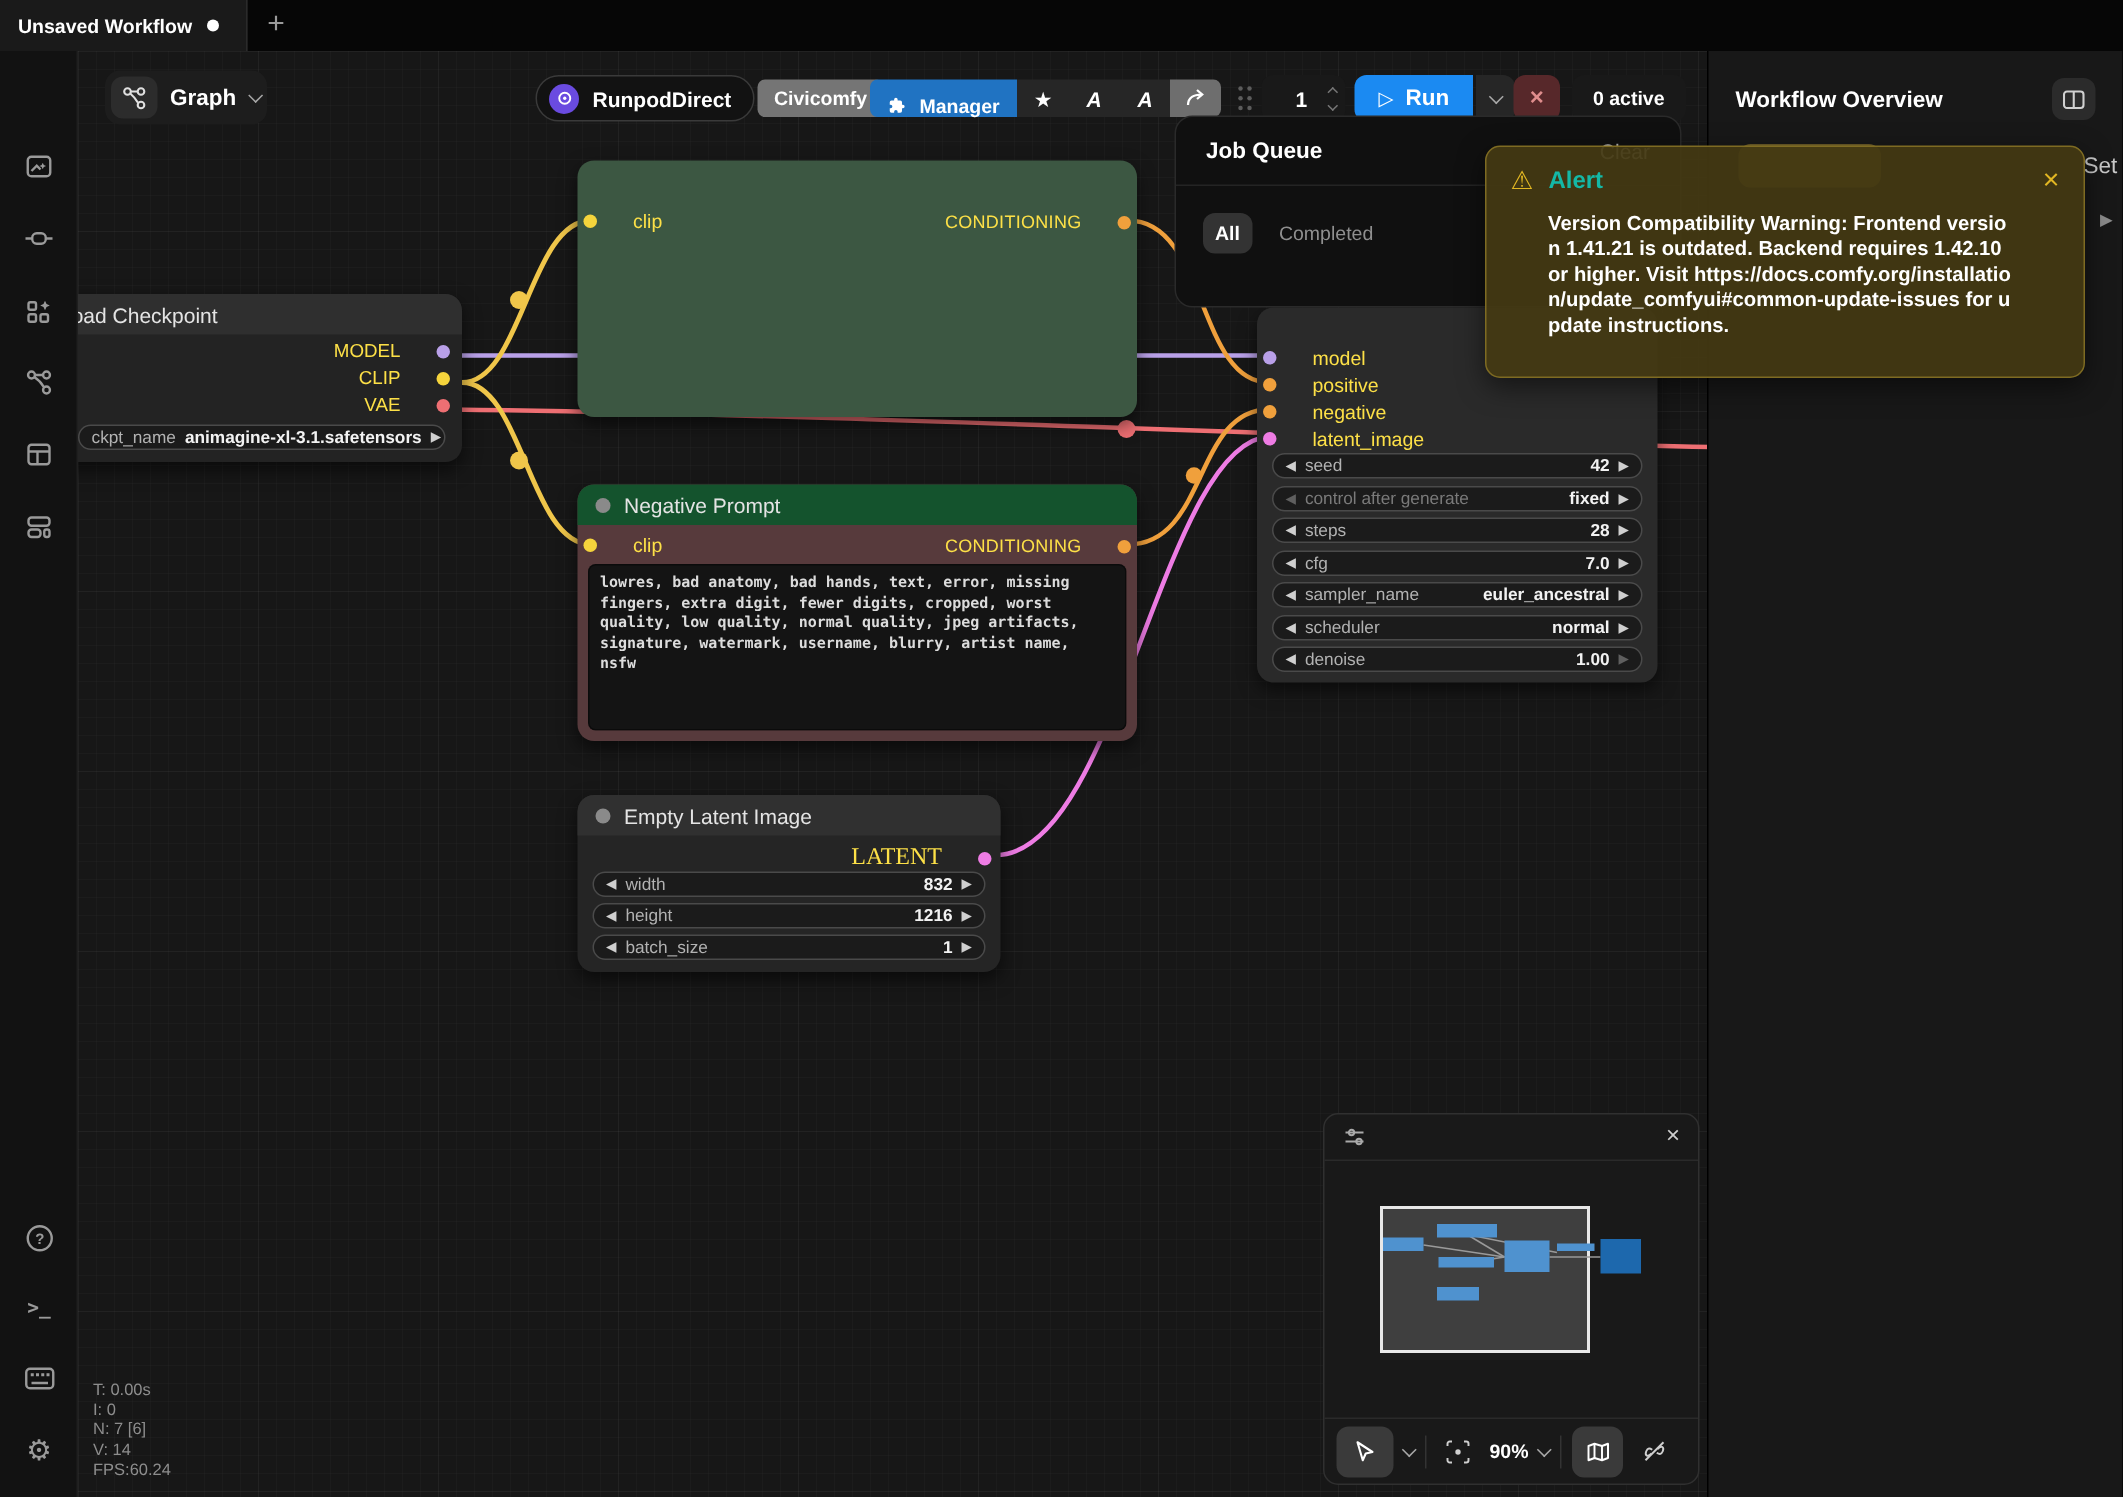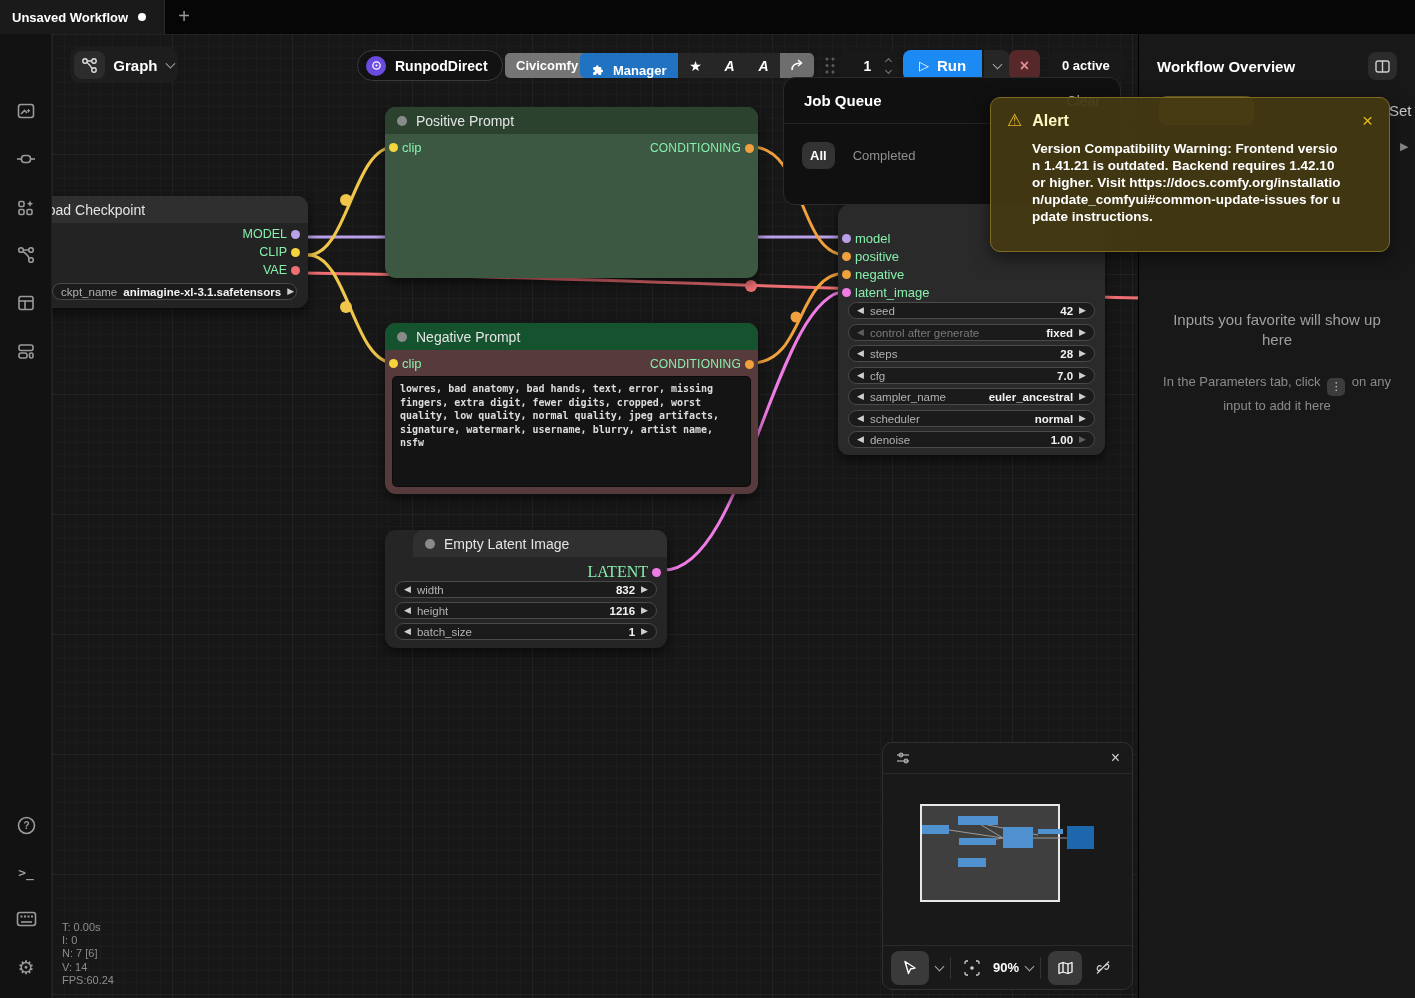--- a/index.html
+++ b/index.html
@@ -28,21 +28,21 @@
     background-size:120px 120px, 120px 120px, 12px 12px, 12px 12px;
     z-index:1; }
 
   .links { position:absolute; left:0; top:0; width:1415px; height:998px; z-index:2; pointer-events:none; }
 
   
   .node { position:absolute; border-radius:11px; box-shadow:0 5px 12px rgba(0,0,0,0.55); z-index:3; }
   .node-header { height:27px; border-radius:11px 11px 0 0; display:flex; align-items:center; padding:0 12px; gap:9px; }
   .node-title { font-size:14px; color:#e4e4e4; white-space:nowrap; }
   .hdot { width:10px; height:10px; border-radius:50%; background:#8a8a8a; flex:none; }
-  .slotrow { position:absolute; display:flex; align-items:center; gap:4px; font-size:13px; color:#86efac; }
+  .slotrow { position:absolute; display:flex; align-items:center; gap:24px; font-size:13px; color:#fde047; }
   .sdot { width:9px; height:9px; border-radius:50%; flex:none; }
   .widget { position:absolute; height:17px; background:#1b1b1b; border:1px solid #4a4a4a; border-radius:9px; display:flex; align-items:center; padding:0 8px; gap:6px; font-size:11.5px; cursor:pointer; }
   .warr { color:#cfcfcf; font-size:9px; line-height:1; }
   .warr.dim { color:#5f5f5f; }
   .wname { color:#b2b2b2; white-space:nowrap; }
   .wname.dim { color:#7a7a7a; }
   .wval { color:#f2f2f2; font-weight:700; margin-left:auto; white-space:nowrap; }
   .ta { position:absolute; background:#141414; border:1px solid rgba(0,0,0,0.45); border-radius:5px; color:#dcdcdc; font-family:"DejaVu Sans Mono", monospace; font-size:10px; font-weight:700; line-height:13.5px; padding:5px 7px; white-space:pre-wrap; overflow:hidden; }
 
   
@@ -110,24 +110,20 @@
       <span class="sdot" style="background:#ee6f73;"></span>
   </div>
   <div class="widget" style="left:24px; top:87px; width:245px;">
     <span class="wname">ckpt_name</span>
     <span class="wval">animagine-xl-3.1.safetensors</span>
     <span class="warr">▶</span>
   </div>
 </div>
 
 <div class="node" style="left:385px; top:107px; width:373px; height:171px; background:#3c5742;">
-  <div class="node-header" style="background:#2b422f;">
-    <span class="hdot"></span>
-    <span class="node-title">Positive Prompt</span>
-  </div>
   <div class="slotrow" style="left:4px; top:33px;">
     <span class="sdot" style="background:#f5d43c;"></span>
       <span>clip</span>
   </div>
   <div class="slotrow" style="right:4px; top:34px;">
     <span style="font-size:12px; letter-spacing:0.2px;">CONDITIONING</span>
       <span class="sdot" style="background:#f0a03c;"></span>
   </div>
 </div>
 
@@ -140,21 +136,21 @@
     <span class="sdot" style="background:#f5d43c;"></span>
       <span>clip</span>
   </div>
   <div class="slotrow" style="right:4px; top:34px;">
     <span style="font-size:12px; letter-spacing:0.2px;">CONDITIONING</span>
       <span class="sdot" style="background:#f0a03c;"></span>
   </div>
   <div class="ta" style="left:7px; top:53px; width:359px; height:111px;">lowres, bad anatomy, bad hands, text, error, missing fingers, extra digit, fewer digits, cropped, worst quality, low quality, normal quality, jpeg artifacts, signature, watermark, username, blurry, artist name, nsfw</div>
 </div>
 
-<div class="node" style="left:385px; top:530px; width:282px; height:118px; background:#252525;padding-left:28px;">
+<div class="node" style="left:385px; top:530px; width:282px; height:118px; background:#252525;">
   <div class="node-header" style="background:#303030;">
     <span class="hdot"></span>
     <span class="node-title">Empty Latent Image</span>
   </div>
   <div class="slotrow" style="right:6px; top:33px;">
     <span style="font-size:16px;font-family:Liberation Serif, serif;">LATENT</span>
       <span class="sdot" style="background:#ee7ce4;"></span>
   </div>
   <div class="widget" style="left:10px; top:51px; width:262px;">
     <span class="warr">◀</span>
@@ -349,34 +345,26 @@
           <rect x="1" y="1" width="13" height="11" rx="2" stroke="#d0d0d0" stroke-width="1.4" fill="none"></rect>
           <line x1="7.5" y1="1" x2="7.5" y2="12" stroke="#d0d0d0" stroke-width="1.4"></line>
         </svg>
     </span>
   </div>
 
   <div style="position:absolute; left:20px; top:62px; width:95px; height:29px; background:#6b5b28; border-radius:8px;"></div>
   <div style="position:absolute; left:250px; top:68px; font-size:15px; color:#c9c9c9;">Set</div>
   <div style="position:absolute; left:261px; top:106px; color:#8a8a8a; font-size:11px;">▶</div>
 
-  <div style="position:absolute; left:18px; top:276px; width:240px; text-align:center;">
-    <div style="font-size:15px; color:#a0a0a0; line-height:20px;">Inputs you favorite will show up here</div>
-    <div style="margin-top:22px; font-size:13px; color:#8a8a8a; line-height:19px;">
-      <span>In the Parameters tab, click</span>
-      <span class="tbtn" style="display:inline-flex; width:18px; height:18px; background:#3c3c3c; border-radius:5px; color:#ddd; font-size:11px; vertical-align:-4px; margin:0 3px;">⋮</span>
-      <span>on any input to add it here</span>
-    </div>
-  </div>
 </div>
 
 <div class="alert">
   <div style="display:flex; align-items:center; padding:13px 16px 0 16px; gap:10px;">
     <span style="color:#e2b723; font-size:17px; line-height:1;">⚠</span>
-    <span style="font-size:16px; font-weight:700; color:#fef9c3;">Alert</span>
+    <span style="font-size:16px; font-weight:700; color:#14b8a6;">Alert</span>
     <span style="margin-left:auto; color:#e2b723; font-size:19px; line-height:1; cursor:pointer;">×</span>
   </div>
   <div style="margin:10px 50px 0 41px; width:312px; font-size:13.5px; font-weight:600; color:#fff; line-height:17px; word-break:break-all;">Version Compatibility Warning: Frontend version 1.41.21 is outdated. Backend requires 1.42.10 or higher. Visit https://docs.comfy.org/installation/update_comfyui#common-update-issues for update instructions.</div>
 </div>
 
 <div class="minimap">
   <div style="display:flex; align-items:center; height:31px; padding:0 12px; border-bottom:1px solid #2a2a2a;">
     <span>
       <svg width="16" height="14" viewBox="0 0 16 14" stroke="#aaa" stroke-width="1.3" fill="none">
           <line x1="2" y1="4" x2="14" y2="4"></line>

